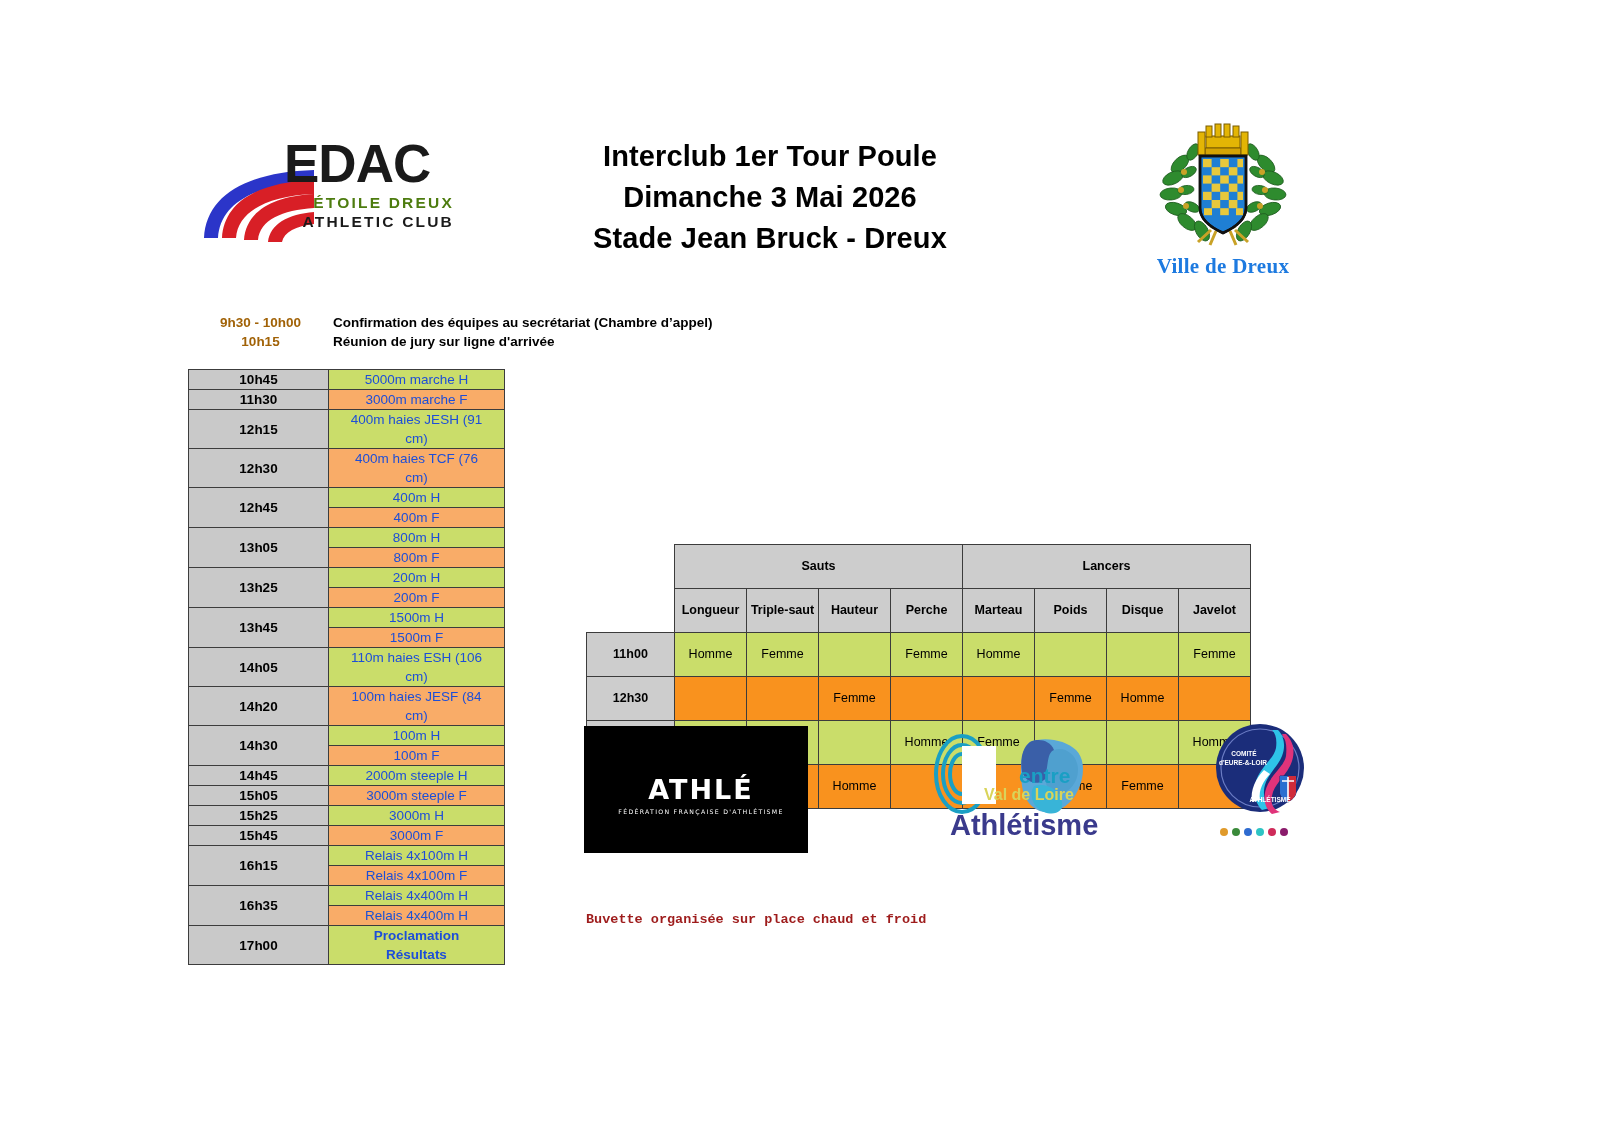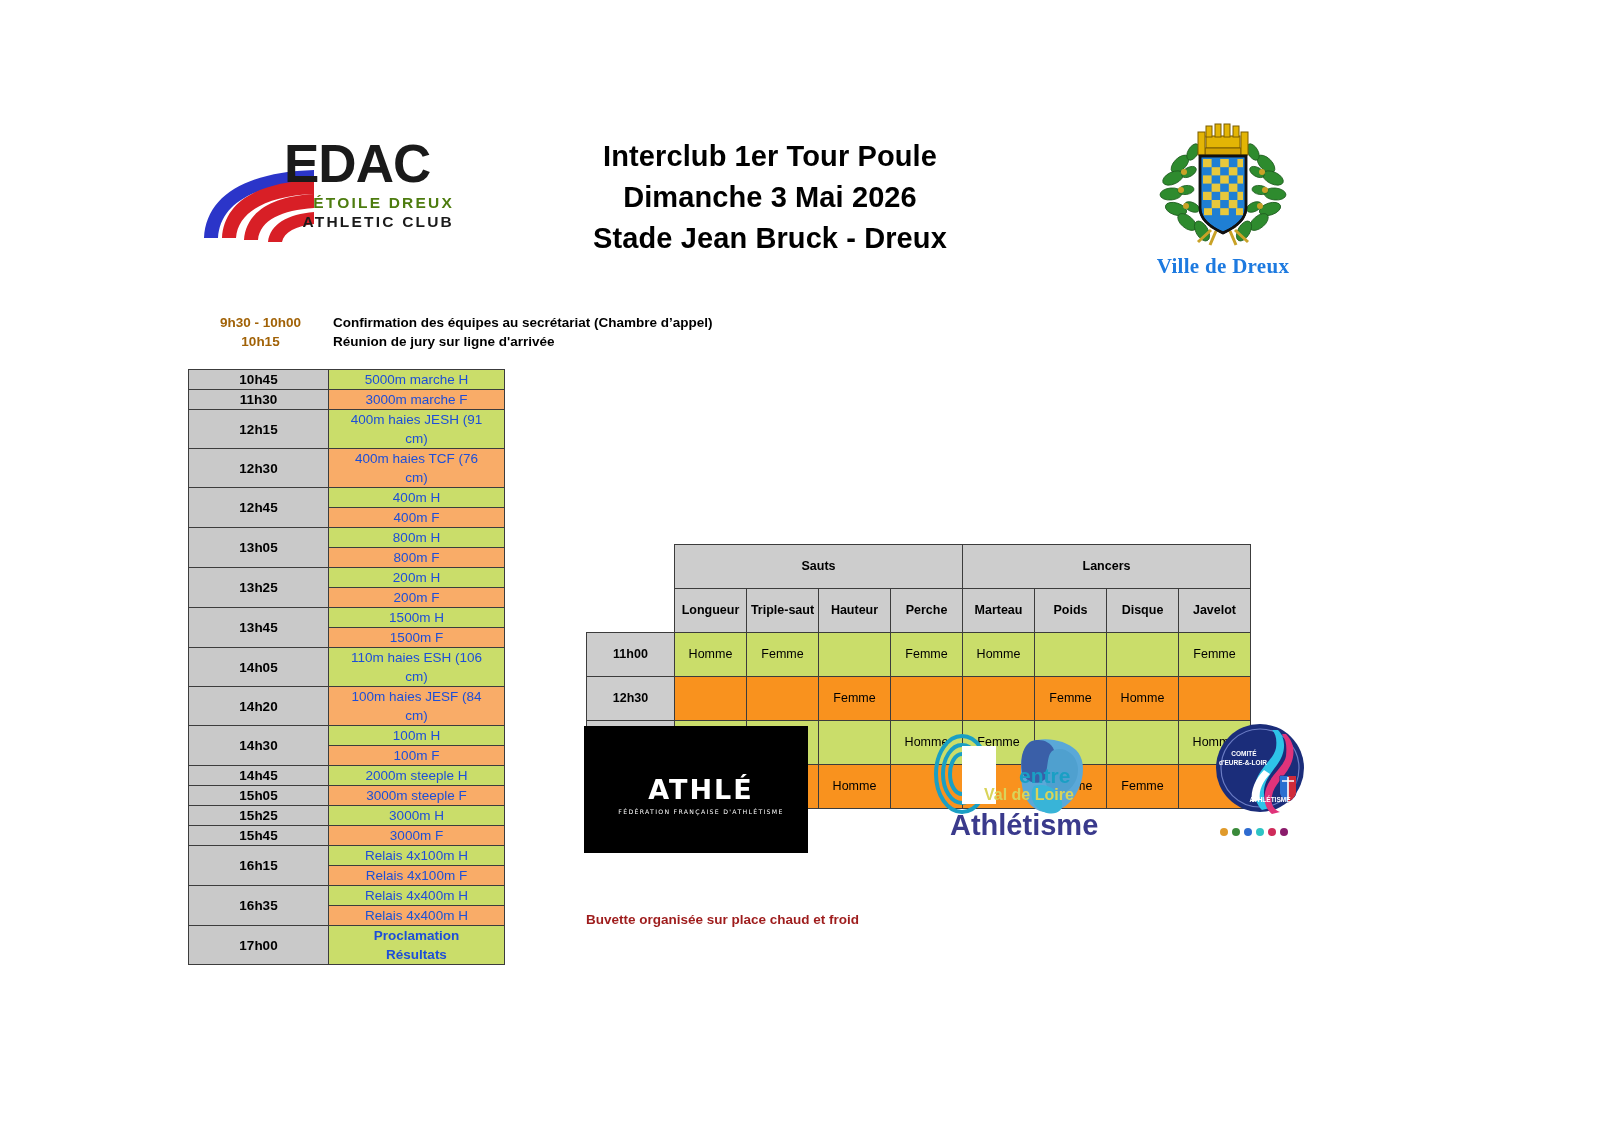--- a/index.html
+++ b/index.html
@@ -142,21 +142,21 @@
     font-family:"Liberation Sans", sans-serif;
   }
 
   #cdel-logo { position:absolute; left:1214px; top:718px; width:92px; height:130px; }
   #cdel-dots { position:absolute; left:6px; top:110px; display:flex; gap:4px; }
   .dot { width:8px; height:8px; border-radius:50%; }
 
   
   #buvette {
     position:absolute; left:586px; top:912px;
-    font-size:13.5px; font-weight:bold; color:#9e1c1c;
+    font-size:13.5px; font-weight:bold; color:#9e1c1c;font-family:Liberation Mono, monospace;
   }
 </style>
 </head>
 <body>
 
 <div id="header">
 
   <div id="edac-logo">
     <svg id="edac-swoosh" viewBox="0 0 130 78">
       <path d="M8,72 C10,30 50,6 118,4 L118,16 C58,18 24,38 22,72 Z" fill="#2b35c9"></path>

